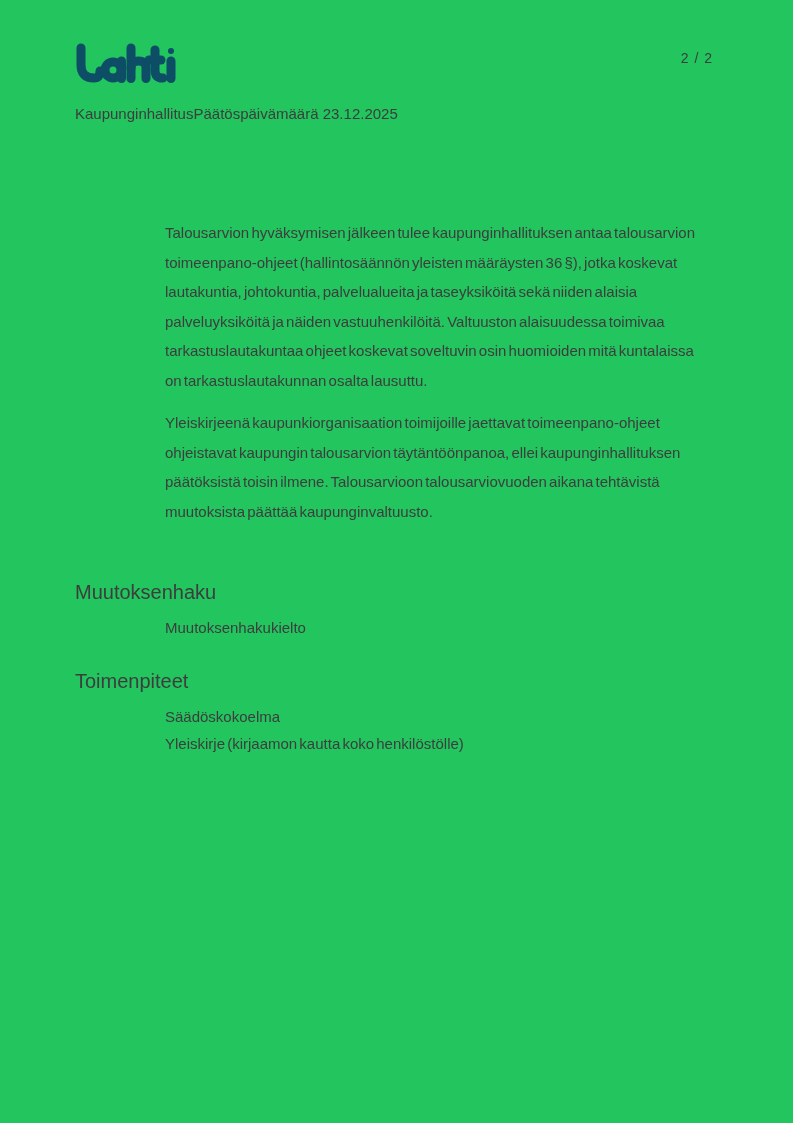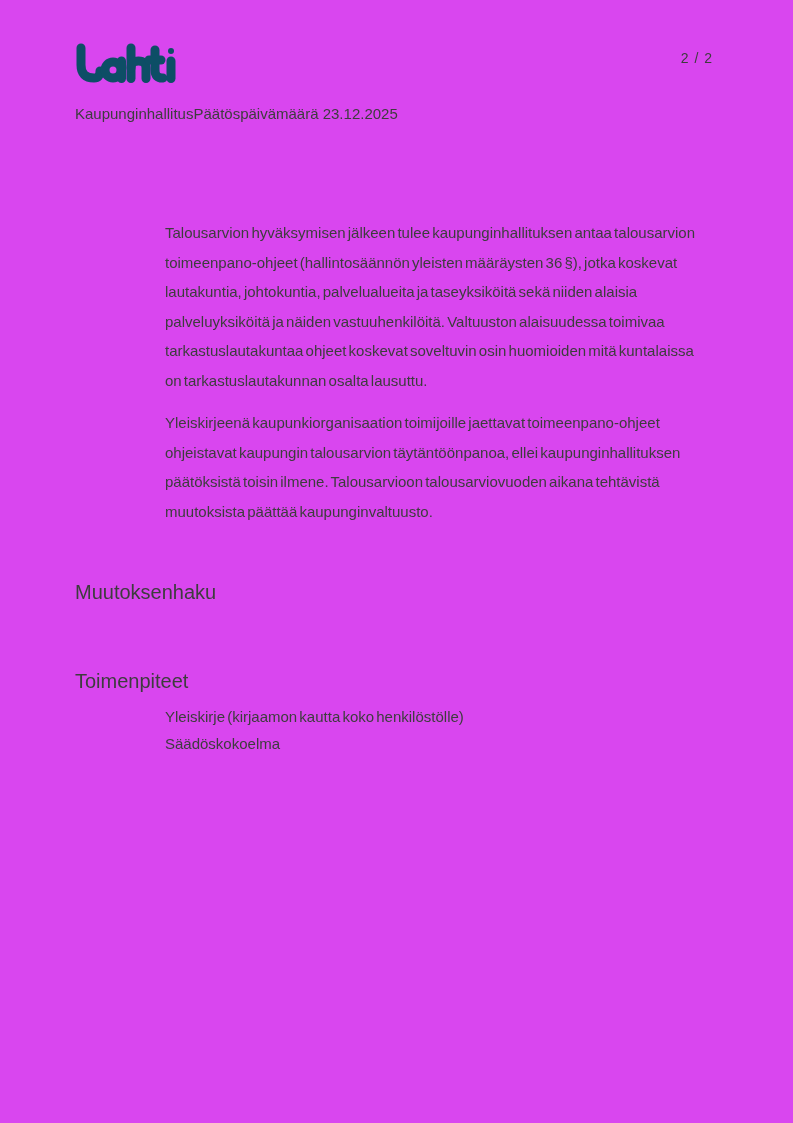--- a/index.html
+++ b/index.html
@@ -4,21 +4,21 @@
 <style>
   html, body {
     margin: 0;
     padding: 0;
     background: #ffffff;
   }
   .page {
     position: relative;
     width: 793px;
     height: 1123px;
-    background: #d946ef;
+    background: #22c55e;
     font-family: "Liberation Sans", sans-serif;
     color: #3d3d3d;
     overflow: hidden;
   }
   .logo {
     position: absolute;
     top: 42px;
     left: 73px;
     width: 110px;
     height: 46px;
@@ -104,21 +104,22 @@
     <span>Päätöspäivämäärä 23.12.2025</span>
   </div>
 
   <div class="body-block">
     <p>Talousarvion hyväksymisen jälkeen tulee kaupunginhallituksen antaa talousarvion toimeenpano-ohjeet (hallintosäännön yleisten määräysten 36 §), jotka koskevat lautakuntia, johtokuntia, palvelualueita ja taseyksiköitä sekä niiden alaisia palveluyksiköitä ja näiden vastuuhenkilöitä. Valtuuston alaisuudessa toimivaa tarkastuslautakuntaa ohjeet koskevat soveltuvin osin huomioiden mitä kuntalaissa on tarkastuslautakunnan osalta lausuttu.</p>
     <p>Yleiskirjeenä kaupunkiorganisaation toimijoille jaettavat toimeenpano-ohjeet ohjeistavat kaupungin talousarvion täytäntöönpanoa, ellei kaupunginhallituksen päätöksistä toisin ilmene. Talousarvioon talousarviovuoden aikana tehtävistä muutoksista päättää kaupunginvaltuusto.</p>
   </div>
 
   <div class="section section-muutoksenhaku">
     <div class="section-heading">Muutoksenhaku</div>
+    <div class="section-item">Muutoksenhakukielto</div>
   </div>
 
   <div class="section section-toimenpiteet">
     <div class="section-heading">Toimenpiteet</div>
+    <div class="section-item">Säädöskokoelma</div>
     <div class="section-item">Yleiskirje (kirjaamon kautta koko henkilöstölle)</div>
-    <div class="section-item">Säädöskokoelma</div>
   </div>
 
 </div>
 
 </body></html>

